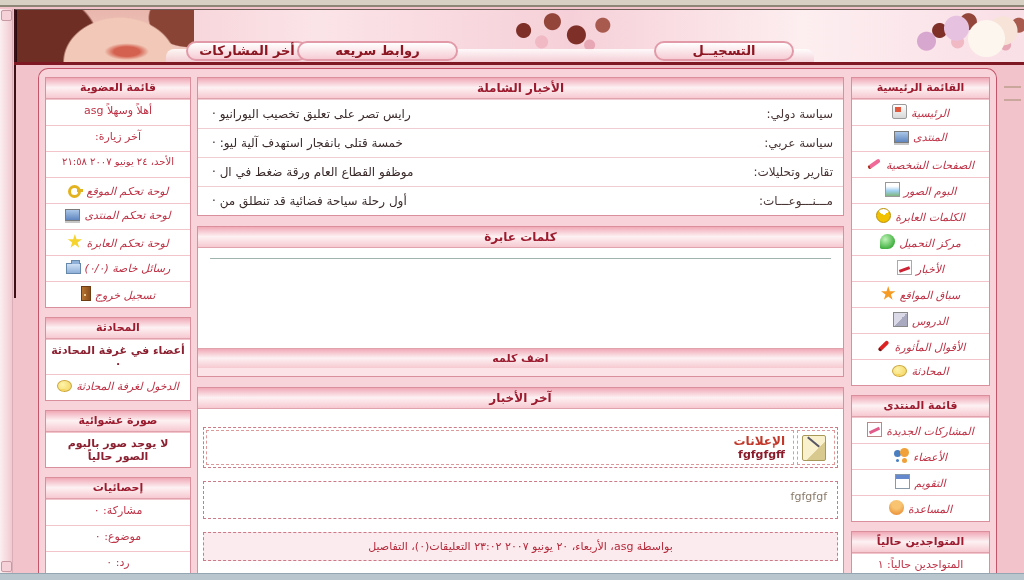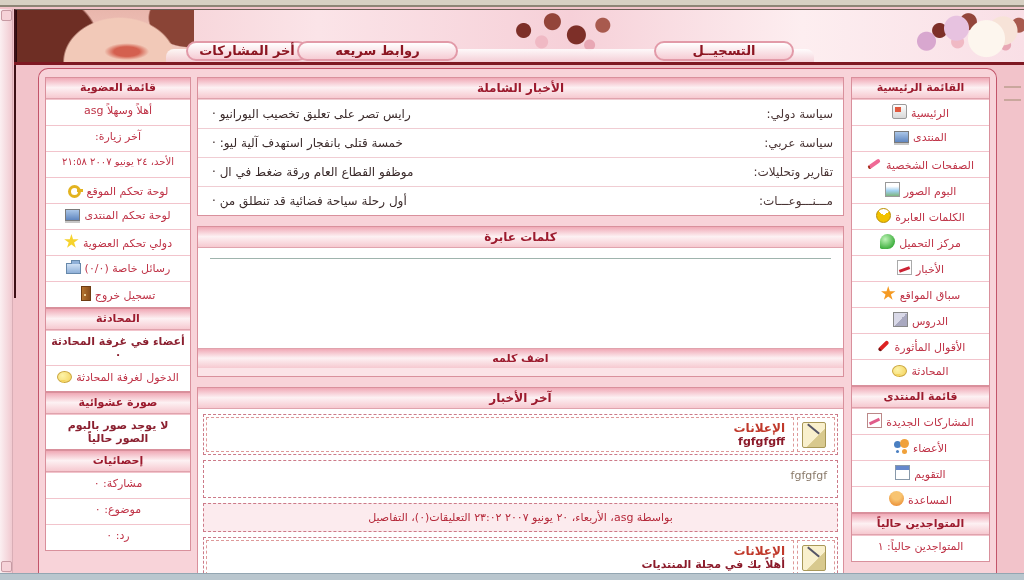--- a/index.html
+++ b/index.html
@@ -65,29 +65,29 @@
 
   
   .container { position:absolute; left:38px; right:27px; top:68px; bottom:4px;
     background:#f8d3d9; border:1px solid #c2556a; border-bottom:none;
     border-radius:10px 10px 0 0; overflow:hidden; z-index:4; }
   .col-right { position:absolute; right:6px; top:8px; width:139px; }
   .col-left  { position:absolute; left:6px;  top:8px; width:146px; }
   .col-center{ position:absolute; right:152px; left:158px; top:8px; bottom:0; }
 
   
-  .panel { border:1px solid #d9909c; background:#ec4899; }
+  .panel { border:1px solid #d9909c; background:#ec4899; margin-bottom:9px; }
   .phead { min-height:20px; line-height:20px; text-align:center; color:#9c1b2e;
     font-weight:bold; font-size:11px;
     background:linear-gradient(180deg,#f0a9b6 0%,#fdf1f3 48%,#f6c9d0 100%);
     border-bottom:1px solid #e0a3ad; }
   .mrow { min-height:26px; padding:4px 5px; text-align:center; color:#bf3347;
     border-top:1px solid #f2c4cc; background:#fff; display:block; cursor:pointer; }
   .mrow:first-of-type { border-top:none; }
-  .mrow .lbl { vertical-align:middle; }
+  .mrow .lbl { vertical-align:middle;font-style:italic; }
   .mrow.static { cursor:default; }
   .mrow.boldmaroon { font-weight:bold; color:#8b2030; }
 
   
   .ic { display:inline-block; width:15px; height:15px; vertical-align:-3px; margin-right:4px; position:relative; }
   .ic-home { background:linear-gradient(180deg,#fdfdfd,#d8d8d8); border:1px solid #9a9a9a; border-radius:2px; }
   .ic-home::after { content:''; position:absolute; left:2px; top:2px; width:6px; height:5px; background:#e0593f; }
   .ic-computer { background:linear-gradient(180deg,#aac6e8,#5f86c0); border:1px solid #7a7a7a; box-shadow:0 2px 0 0 #c6c6c6; height:12px; }
   .ic-pencil-pink::before { content:''; position:absolute; left:0; top:6px; width:14px; height:4px;
     background:linear-gradient(90deg,#a32 15%,#ef6a96 15%); transform:rotate(-35deg); border-radius:2px; }
@@ -127,21 +127,21 @@
   .news-row:first-of-type { border-top:none; }
   .news-cat { white-space:nowrap; }
   .news-hl { color:#3a2a2a; text-decoration:none; cursor:pointer; white-space:nowrap; }
   .pw-body { height:100px; position:relative; background:#fff; }
   .pw-line { position:absolute; top:10px; left:12px; right:12px; height:1px; background:#9fb4ad; }
   .pw-foot { height:20px; line-height:20px; text-align:center; font-weight:bold; color:#9c1b2e;
     background:linear-gradient(180deg,#f0a9b6 0%,#fdf1f3 48%,#f6c9d0 100%);
     border-top:1px solid #e0a3ad; cursor:pointer; }
   .pw-strip { height:8px; background:#fbe3e7; }
   .ln-wrap { padding:5px; }
-  .dashed { border:1px dashed #cc7a88; margin-bottom:5px; background:#fff; }
+  .dashed { border:1px dashed #cc7a88; margin-bottom:5px; background:#fff;margin-top:13px; }
   .nitem-head { display:flex; padding:2px; align-items:stretch; }
   .nih-icon { border:1px dashed #d99; padding:3px 4px; margin-left:3px; display:flex; align-items:center; justify-content:center; }
   .nih-text { border:1px dashed #d99; flex:1; padding:3px 8px; text-align:right; }
   .nih-title { color:#c0392b; font-weight:bold; font-size:12px; display:block; cursor:pointer; }
   .nih-sub { color:#8b1a2a; font-weight:bold; font-size:11px; display:block; cursor:pointer; }
   .nitem-body { padding:8px 10px; text-align:right; color:#8a7a6a; min-height:38px; }
   .nitem-byline { background:#fcebee; padding:7px 8px; text-align:center; color:#b5293a; cursor:pointer; }
 
   .welcome-row { font-weight:normal; }
   .date-row { font-size:10px; white-space:nowrap; }
@@ -204,21 +204,21 @@
   </div>
 
   <div class="col-left">
     <div class="panel">
       <div class="phead">قائمة العضوية</div>
       <div class="mrow static welcome-row">أهلاً وسهلاً asg</div>
       <div class="mrow static">آخر زيارة:</div>
       <div class="mrow static date-row">الأحد، ٢٤ يونيو ٢٠٠٧ ٢١:٥٨</div>
       <div class="mrow"><span class="lbl">لوحة تحكم الموقع</span><span class="ic ic-key"></span></div>
       <div class="mrow"><span class="lbl">لوحة تحكم المنتدى</span><span class="ic ic-computer"></span></div>
-      <div class="mrow"><span class="lbl">دولي تحكم العضوية</span><span class="ic ic-star-yellow"></span></div>
+      <div class="mrow"><span class="lbl">لوحة تحكم العابرة</span><span class="ic ic-star-yellow"></span></div>
       <div class="mrow"><span class="lbl">رسائل خاصة (٠/٠)</span><span class="ic ic-folder"></span></div>
       <div class="mrow"><span class="lbl">تسجيل خروج</span><span class="ic ic-door"></span></div>
     </div>
     <div class="panel">
       <div class="phead">المحادثة</div>
       <div class="mrow static boldmaroon">أعضاء في غرفة المحادثة ٠</div>
       <div class="mrow"><span class="lbl">الدخول لغرفة المحادثة</span><span class="ic ic-speech"></span></div>
     </div>
     <div class="panel">
       <div class="phead">صورة عشوائية</div>

